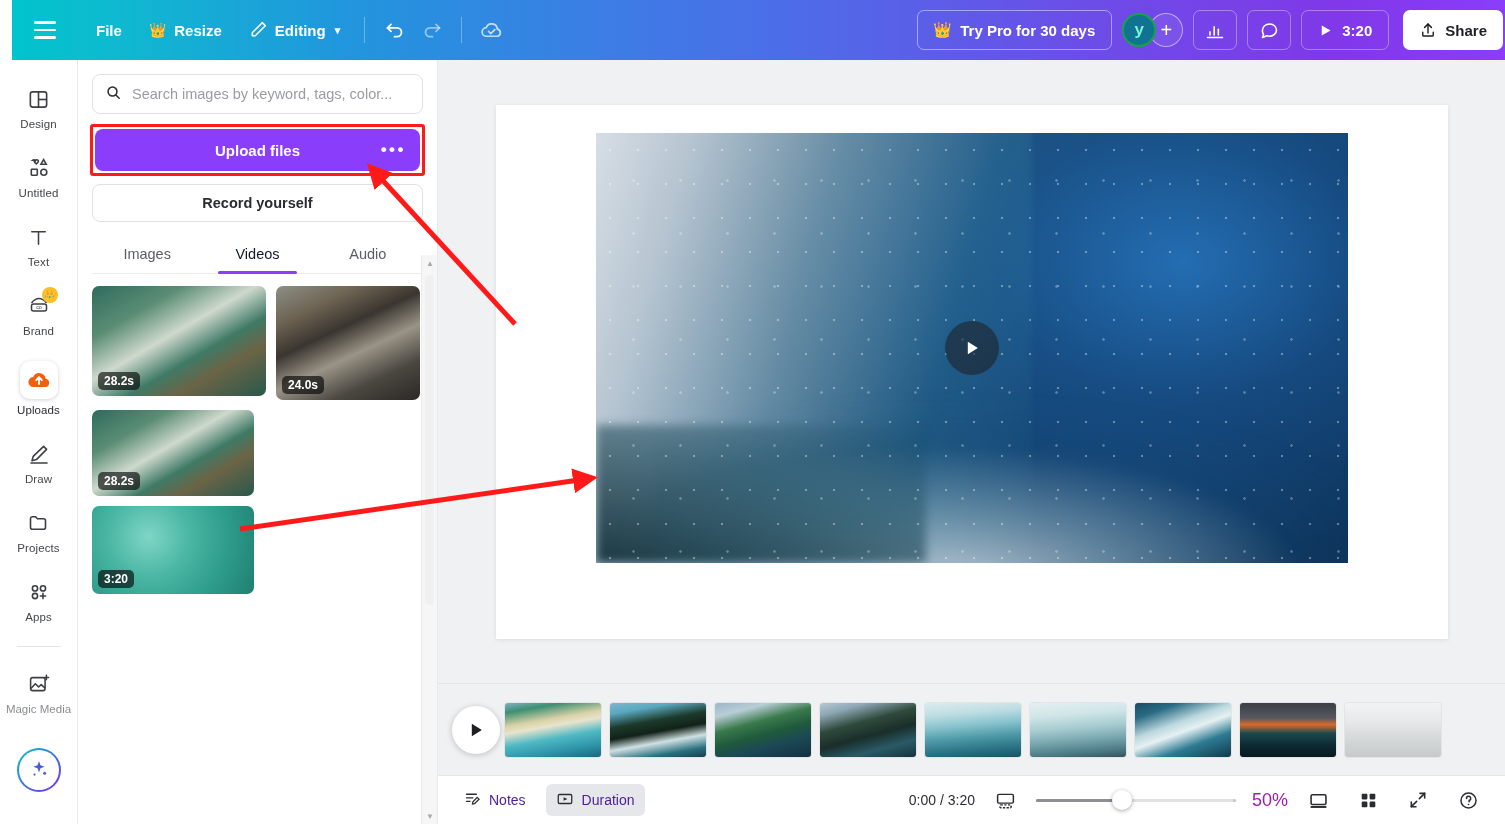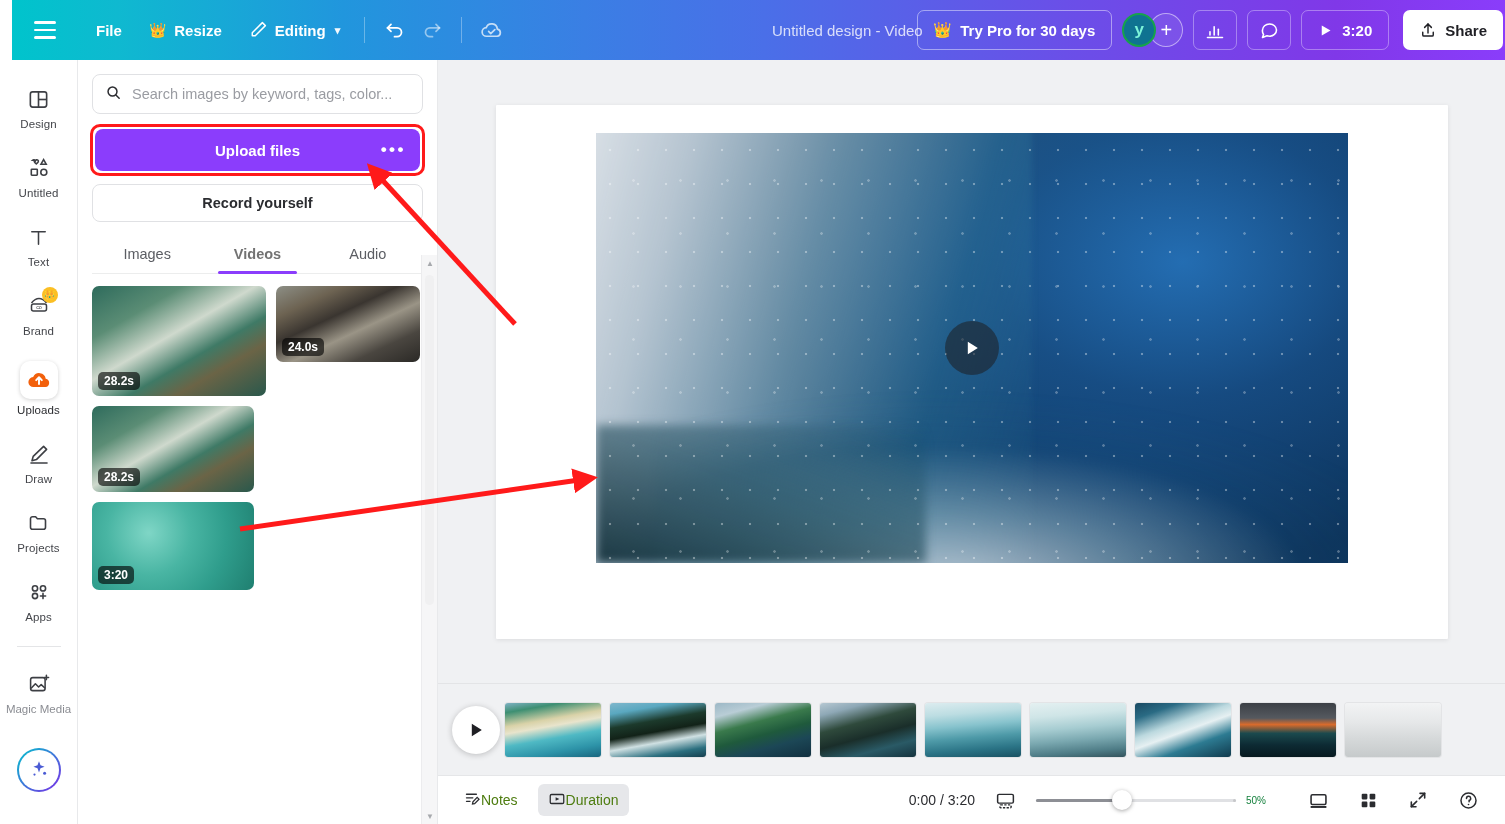--- a/index.html
+++ b/index.html
@@ -113,21 +113,21 @@
   .search-wrap {
     margin:14px 14px 0; height:40px; border:1px solid #e0e1e4; border-radius:8px;
     display:flex; align-items:center; padding:0 12px; gap:10px; background:#fff; cursor:text;
   }
   .search-wrap input {
     border:0; outline:0; flex:1; font-size:14.5px; color:#b91c1c;
     font-family:"Liberation Sans", sans-serif; background:transparent;
   }
   .search-wrap input::placeholder { color:#9a9ca2; }
   .upload-hl {
-    margin:10px 12px 0; border:3px solid #ff1a1a; border-radius:10px; padding:2px;
+    margin:10px 12px 0; border:3px solid #ff1a1a; border-radius:3px; padding:2px;
   }
   .upload-btn {
     height:42px; background:#8b3dfc; border-radius:8px; color:#fff;
     display:flex; align-items:center; justify-content:center; position:relative;
     font-size:15px; font-weight:700; cursor:pointer;
   }
   .upload-dots {
     position:absolute; right:14px; top:50%; transform:translateY(-50%);
     letter-spacing:2.5px; font-size:17px; font-weight:700; cursor:pointer;
   }
@@ -136,21 +136,21 @@
     display:flex; align-items:center; justify-content:center;
     font-size:14.5px; font-weight:700; color:#2b2c30; cursor:pointer; background:#fff;
   }
   .tabs {
     display:flex; margin:16px 14px 0; border-bottom:1px solid #eceded;
   }
   .tab {
     flex:1; text-align:center; padding:8px 0 11px; font-size:14.5px; color:#5b5d63;
     cursor:pointer; position:relative;
   }
-  .tab.active { color:#737373; font-weight:700; }
+  .tab.active { color:#0f172a; font-weight:400; }
   .tab.active:after {
     content:""; position:absolute; left:14%; right:14%; bottom:-1px; height:3px;
     background:#8b3dfc; border-radius:2px;
   }
   .grid { padding:12px 14px 0; display:flex; flex-wrap:wrap; gap:10px; align-content:flex-start; }
   .thumb {
     position:relative; border-radius:7px; overflow:hidden; cursor:pointer; flex:0 0 auto;
   }
   .dur {
     position:absolute; left:6px; bottom:6px; background:rgba(0,0,0,.62); color:#fff;
@@ -247,34 +247,34 @@
   .c7 { background:linear-gradient(160deg,#1a4a63 0%, #2a6b84 18%, #bcd9df 40%, #e6f0f2 52%, #2d7b92 72%, #103a4d 100%); }
   .c8 { background:linear-gradient(180deg,#3c4046 0%, #55595f 28%, #d96b2c 40%, #1b4a4e 56%, #0d2a33 78%, #071a20 100%); }
   .c9 { background:linear-gradient(180deg,#f2f3f4 0%, #e6e8e9 35%, #d6d9da 65%, #c6cacb 100%); }
 
   
   .bottombar {
     position:absolute; left:438px; right:0; bottom:0; height:49px; background:#fff;
     border-top:1px solid #e5e6e8; display:flex; align-items:center; padding:0 16px; gap:10px;
   }
   .bb-item {
-    display:flex; align-items:center; height:32px; padding:0 10px;
-    border-radius:6px; font-size:14px; color:#4d7c0f; cursor:pointer; white-space:nowrap;
+    display:flex; align-items:center; gap:8px; height:32px; padding:0 10px;
+    border-radius:6px; font-size:14px; color:#4c1d95; cursor:pointer; white-space:nowrap;
   }
   .bb-item.sel { background:#e6e7ea; font-weight:400; }
   .bb-time { margin-left:auto; font-size:14px; color:#2b2c30; white-space:nowrap; }
   .zoom-slider { display:flex; align-items:center; gap:0; width:200px; position:relative; height:20px; }
   .zs-track { position:absolute; left:0; right:0; top:9px; height:3px; background:#e0e1e4; border-radius:2px; }
   .zs-fill  { position:absolute; left:0; width:43%; top:9px; height:3px; background:#8d8f95; border-radius:2px; }
   .zs-knob {
     position:absolute; left:43%; top:0; width:20px; height:20px; margin-left:-10px;
     background:#fff; border-radius:50%; box-shadow:0 1px 4px rgba(0,0,0,.35); cursor:pointer;
   }
   .zs-dot { position:absolute; top:9px; width:3px; height:3px; border-radius:50%; background:#c6c7ca; }
-  .zoom-pct { font-size:10px; color:#15803d; width:42px; text-align:left; }
+  .zoom-pct { font-size:18px; color:#a21caf; width:42px; text-align:right; }
 
   
   .anno { position:absolute; left:0; top:0; width:1505px; height:824px; pointer-events:none; z-index:50; }
 </style>
 </head>
 <body>
 
 <div id="app">
 
   <div class="topbar">
@@ -316,23 +316,20 @@
       </div>
       <div class="tb-sep"></div>
       <div class="icon-btn">
         <svg width="23" height="23" viewBox="0 0 24 24" fill="none" stroke="rgba(255,255,255,.72)" stroke-width="1.8" stroke-linecap="round" stroke-linejoin="round">
             <path d="M18 18H7A4.5 4.5 0 0 1 6.5 9a6 6 0 0 1 11.6 1.5A3.8 3.8 0 0 1 18 18z"></path>
             <path d="M9 13l2.2 2.2L15.5 11"></path>
           </svg>
       </div>
     </div>
 
-    <div class="tb-center">
-      <span>Untitled design - Video</span>
-    </div>
 
     <div class="tb-right">
       <div class="trypro">
         <span>👑</span>
         <span>Try Pro for 30 days</span>
       </div>
       <div class="avatar-group">
         <div class="avatar">
           <span>y</span>
         </div>
@@ -512,21 +509,21 @@
       </div>
       <div class="tab">
         <span>Audio</span>
       </div>
     </div>
 
     <div class="grid">
       <div class="thumb t-ocean1" style="width:174px;height:110px">
         <span class="dur">28.2s</span>
       </div>
-      <div class="thumb t-class" style="width:144px;height:76px">
+      <div class="thumb t-class" style="width:144px;height:114px">
         <span class="dur">24.0s</span>
       </div>
       <div class="thumb t-ocean1" style="width:162px;height:86px">
         <span class="dur">28.2s</span>
       </div>
       <div class="thumb t-green" style="width:162px;height:88px">
         <span class="dur">3:20</span>
       </div>
     </div>
 

